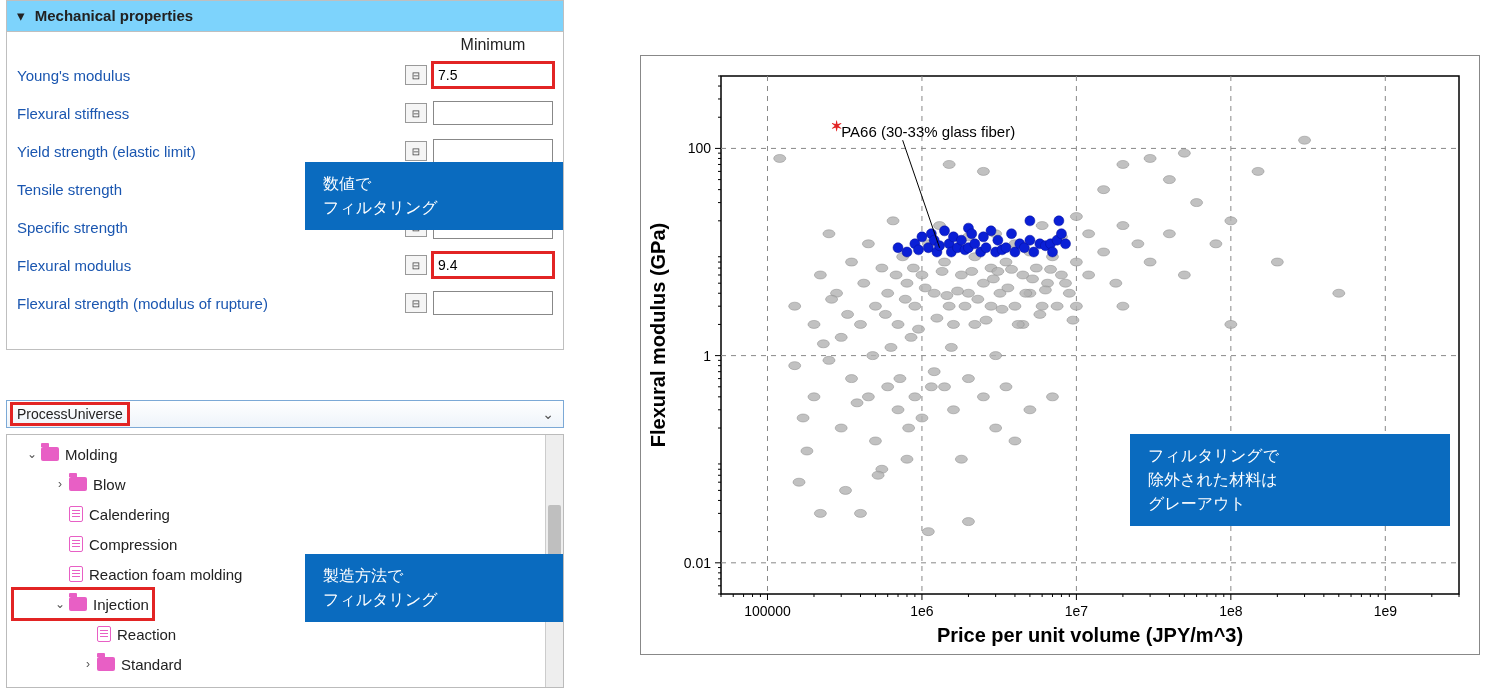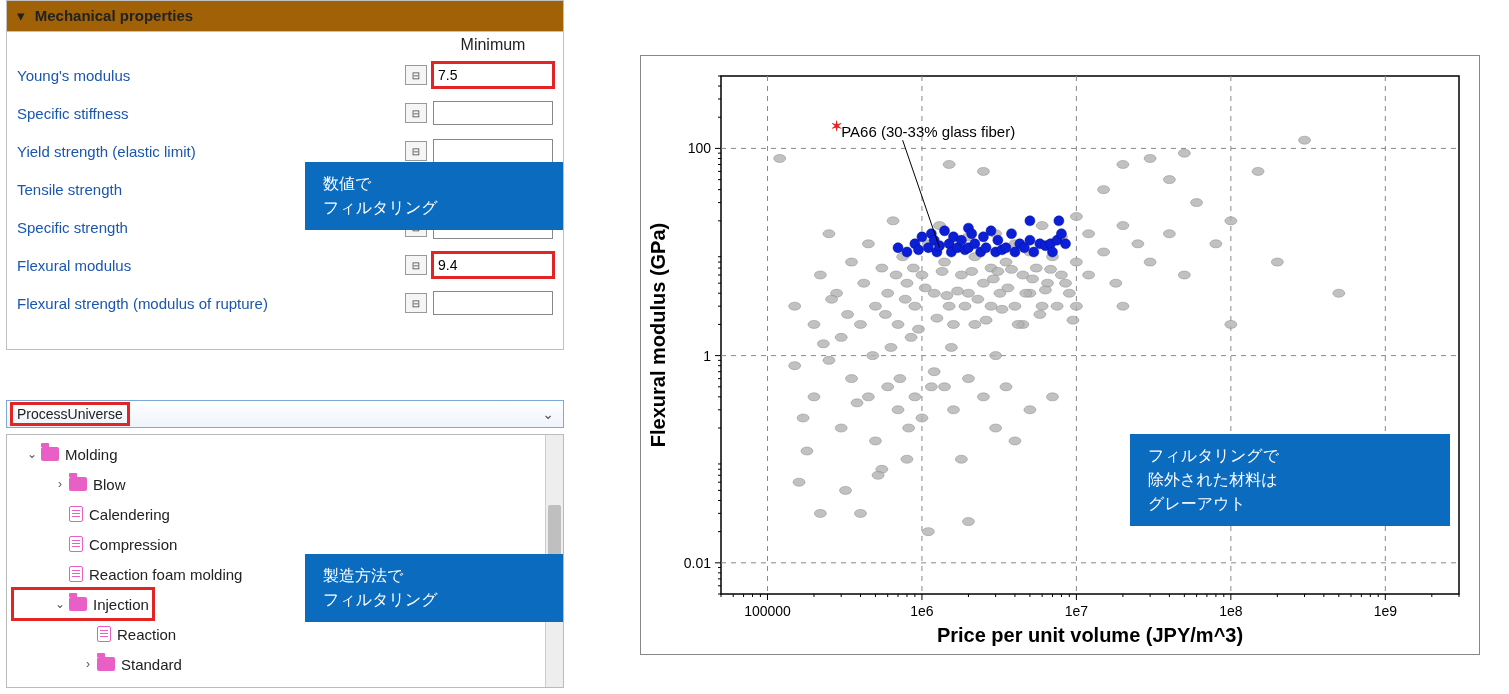--- a/index.html
+++ b/index.html
@@ -17,21 +17,21 @@
   .panel-mech {
     position: absolute;
     left: 6px;
     top: 0;
     width: 558px;
     height: 350px;
     border: 1px solid #bfbfbf;
     background: #fff;
   }
   .panel-mech .header {
-    background: #a16207;
+    background: #7dd3fc;
     border-bottom: 1px solid #bfbfbf;
     padding: 6px 10px;
     font-weight: bold;
     font-size: 15px;
   }
   .panel-mech .header .caret { font-weight: normal; margin-right:6px; }
   .panel-mech .colhead {
     display: flex;
     padding: 4px 10px 2px 10px;
     font-size: 16px;
@@ -173,21 +173,21 @@
     <span class="spacer"></span>
     <span class="min">Minimum</span>
   </div>
   <div class="rows" id="mech-rows">
       <div class="row">
       <span class="name">Young's modulus</span>
       <span class="ico">⊟</span>
       <input class="val redbox" value="7.5" style="">
     </div>
       <div class="row">
-      <span class="name">Specific stiffness</span>
+      <span class="name">Flexural stiffness</span>
       <span class="ico">⊟</span>
       <input class="val " value="" style="">
     </div>
       <div class="row">
       <span class="name">Yield strength (elastic limit)</span>
       <span class="ico">⊟</span>
       <input class="val " value="" style="">
     </div>
       <div class="row">
       <span class="name">Tensile strength</span>

